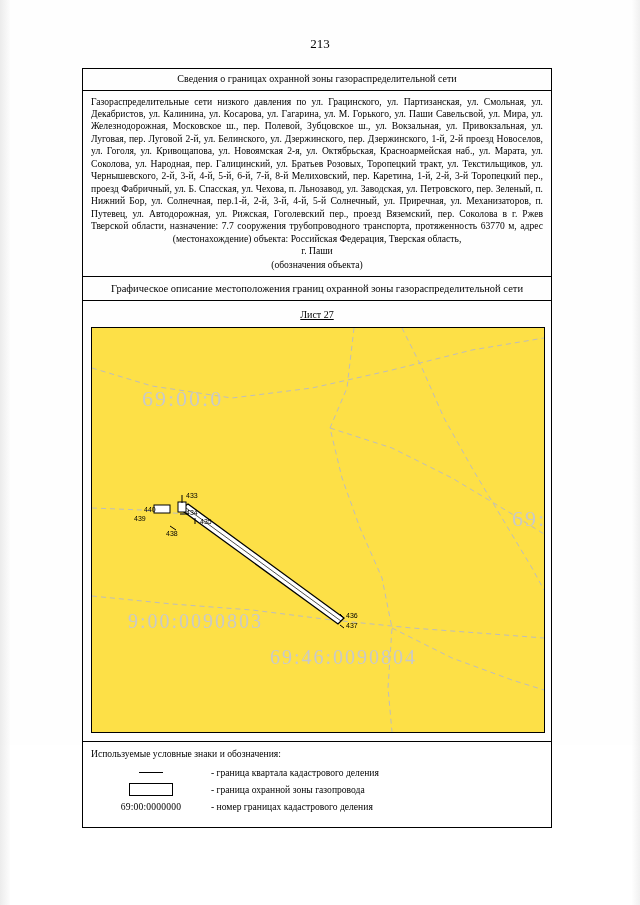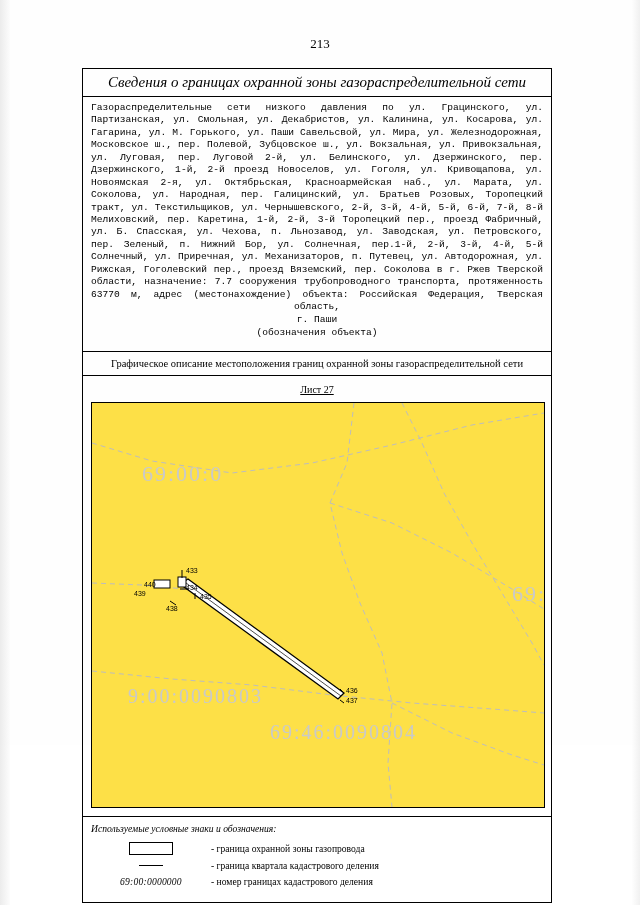--- a/index.html
+++ b/index.html
@@ -47,34 +47,32 @@
     position: absolute;
     left: 82px;
     top: 68px;
     width: 470px;
     border: 1px solid #000;
     box-sizing: border-box;
   }
 
   .title-cell {
     text-align: center;
-    font-size: 15px;
+    font-size: 10px;
     padding: 4px 6px 4px 6px;
     border-bottom: 1px solid #000;
     line-height: 1.25;
-    font-style: italic;
   }
 
   .desc-cell {
-    padding: 5px 8px 8px 8px;
+    padding: 5px 8px 2px 8px;
     font-size: 9.6px;
     line-height: 1.30;
     text-align: center;
     border-bottom: 1px solid #000;
-    font-family: Liberation Mono, monospace;
   }
   .desc-cell p {
     margin: 0;
     text-align: justify;
     text-align-last: center;
   }
   .desc-cell .city-line {
     text-align: center;
     text-align-last: center;
   }
@@ -117,33 +115,31 @@
     background: #fde047;
   }
   .map-svg { display: block; }
 
   .legend-cell {
     padding: 6px 8px 10px 8px;
     font-size: 9.6px;
   }
   .legend-title {
     margin-bottom: 8px;
-    font-style: italic;
   }
   .legend-row {
     display: flex;
     align-items: center;
     margin: 5px 0 5px 0;
   }
   .legend-symbol {
     width: 120px;
     display: flex;
     justify-content: center;
     align-items: flex-start;
-    font-style: italic;
   }
   .sym-zone {
     width: 42px;
     height: 11px;
     border: 1.6px solid #000;
     background: #fff;
   }
   .sym-line {
     width: 24px;
     height: 0;
@@ -230,34 +226,34 @@
             <text x="254" y="290">436</text>
             <text x="254" y="300">437</text>
           </g>
         </svg>
       </div>
     </div>
 
     <div class="legend-cell">
       <div class="legend-title">Используемые условные знаки и обозначения:</div>
 
+      <div class="legend-row quarter">
+        <div class="legend-symbol">
+          <div class="sym-line"></div>
+        </div>
+        <div class="legend-label">- граница квартала кадастрового деления</div>
+      </div>
+
       <div class="legend-row">
         <div class="legend-symbol">
           <div class="sym-zone"></div>
         </div>
         <div class="legend-label">- граница охранной зоны газопровода</div>
       </div>
 
-      <div class="legend-row quarter">
-        <div class="legend-symbol">
-          <div class="sym-line"></div>
-        </div>
-        <div class="legend-label">- граница квартала кадастрового деления</div>
-      </div>
-
       <div class="legend-row">
         <div class="legend-symbol">
           <span class="sym-text">69:00:0000000</span>
         </div>
         <div class="legend-label">- номер границах кадастрового деления</div>
       </div>
     </div>
 
   </div>
 </div>

